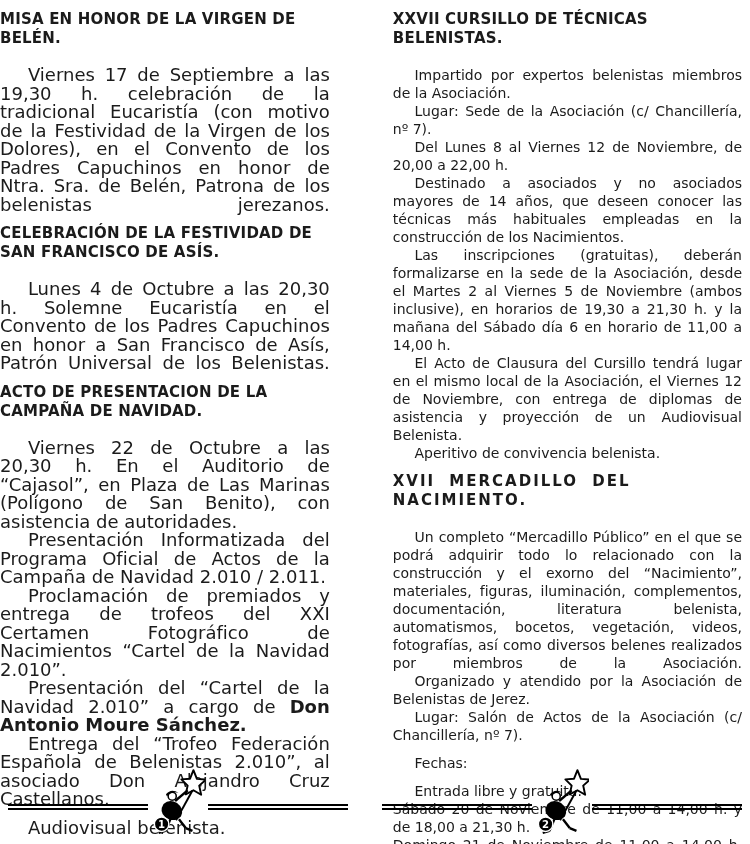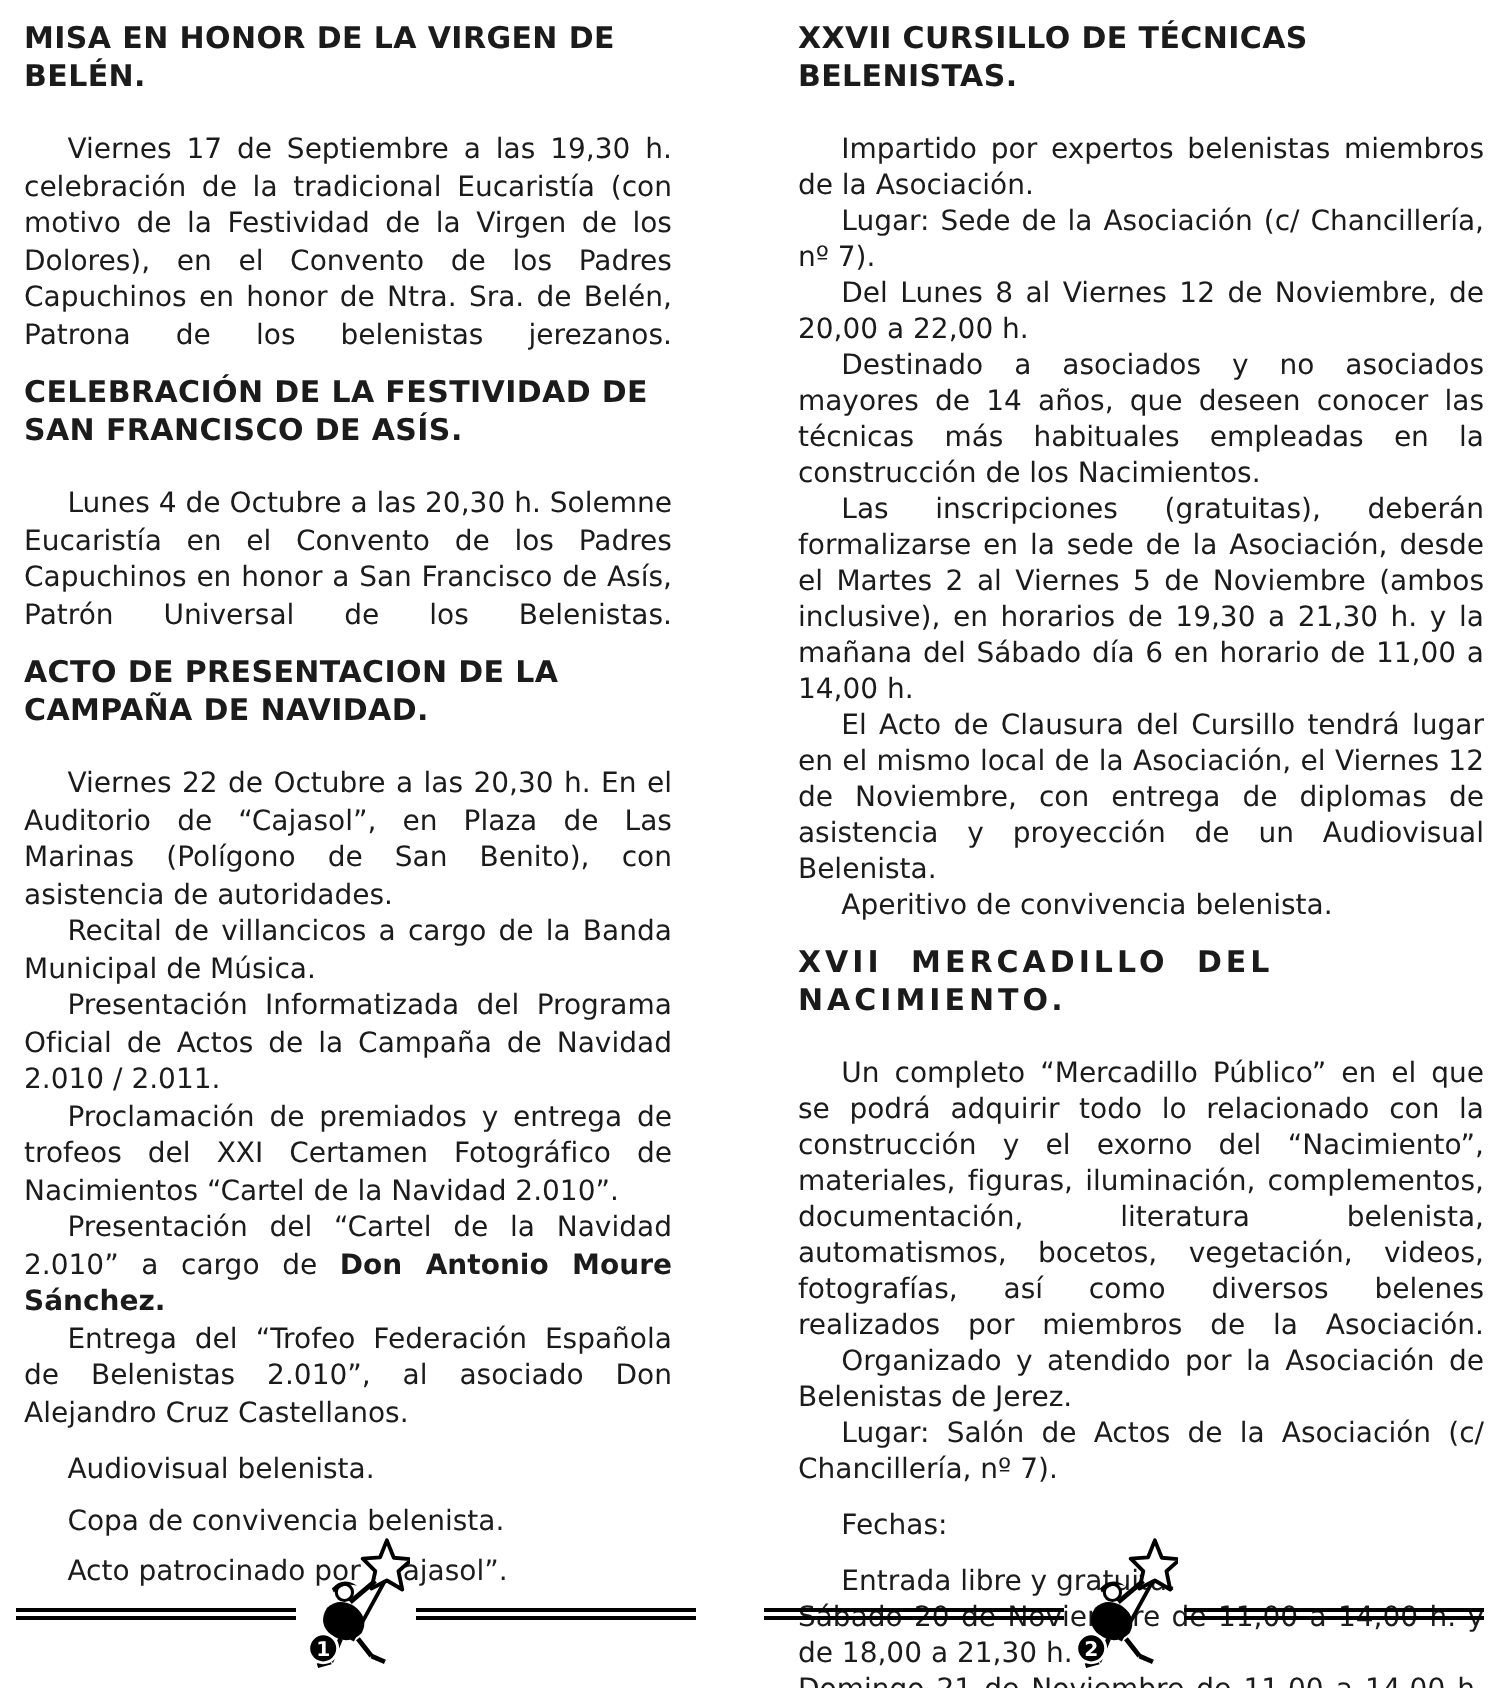--- a/index.html
+++ b/index.html
@@ -5,38 +5,38 @@
   html,body { margin:0; padding:0; }
   body {
     width:750px; height:844px; background:#ffffff; overflow:hidden;
     font-family:"DejaVu Sans","Liberation Sans",sans-serif;
     color:#1b1b1b;
     -webkit-font-smoothing:antialiased;
   }
   .page {
     position:relative; box-sizing:border-box;
     width:750px; height:844px;
-    padding:8px 8px 6px 12px;
+    padding:8px 8px 6px 0;
     display:flex; gap:32px;
   }
   .col { display:flex; flex-direction:column; }
   .col-left  { width:340px; }
   .col-right { width:360px;margin-left:31px; }
 
   h2 {
     font-size:15px; font-weight:bold; line-height:19px;
     letter-spacing:0.2px; margin:10px 0 18px 0;
   }
   .col h2:first-child { margin-top:2px; }
   h2.wide { letter-spacing:2px; word-spacing:7px; }
 
   p {
     margin:0; text-align:justify; text-indent:1.55em;
   }
-  .col-left  p { font-size:14px;   line-height:18.5px; }
+  .col-left  p { font-size:18px;   line-height:18.5px; }
   .col-right p { font-size:14px; line-height:18px; }
 
   p.stretch { text-align-last:justify; }
   p.mt  { margin-top:10px; }
   p.mt2 { margin-top:7px; }
   p.flush { text-indent:0; }
 
   .footer {
     position:absolute; bottom:4px;
     display:flex; align-items:center;
@@ -57,21 +57,20 @@
 
   <div class="col col-left">
     <h2>MISA EN HONOR DE LA VIRGEN DE BELÉN.</h2>
     <p class="stretch">Viernes 17 de Septiembre a las 19,30 h. celebración de la tradicional Eucaristía (con motivo de la Festividad de la Virgen de los Dolores), en el Convento de los Padres Capuchinos en honor de Ntra. Sra. de Belén, Patrona de los belenistas jerezanos.</p>
 
     <h2>CELEBRACIÓN DE LA FESTIVIDAD DE SAN FRANCISCO DE ASÍS.</h2>
     <p class="stretch">Lunes 4 de Octubre a las 20,30 h. Solemne Eucaristía en el Convento de los Padres Capuchinos en honor a San Francisco de Asís, Patrón Universal de los Belenistas.</p>
 
     <h2>ACTO DE PRESENTACION DE LA CAMPAÑA DE NAVIDAD.</h2>
     <p>Viernes 22 de Octubre a las 20,30 h. En el Auditorio de “Cajasol”, en Plaza de Las Marinas (Polígono de San Benito), con asistencia de autoridades.</p>
-    <p>Recital de villancicos a cargo de la Banda Municipal de Música.</p>
     <p>Presentación Informatizada del Programa Oficial de Actos de la Campaña de Navidad 2.010 / 2.011.</p>
     <p>Proclamación de premiados y entrega de trofeos del XXI Certamen Fotográfico de Nacimientos “Cartel de la Navidad 2.010”.</p>
     <p><span>Presentación del “Cartel de la Navidad 2.010” a cargo de </span><b>Don Antonio Moure Sánchez.</b></p>
     <p>Entrega del “Trofeo Federación Española de Belenistas 2.010”, al asociado Don Alejandro Cruz Castellanos.</p>
 
     <p class="mt">Audiovisual belenista.</p>
     <p class="mt2">Copa de convivencia belenista.</p>
     <p class="mt2">Acto patrocinado por “Cajasol”.</p>
   </div>
 

